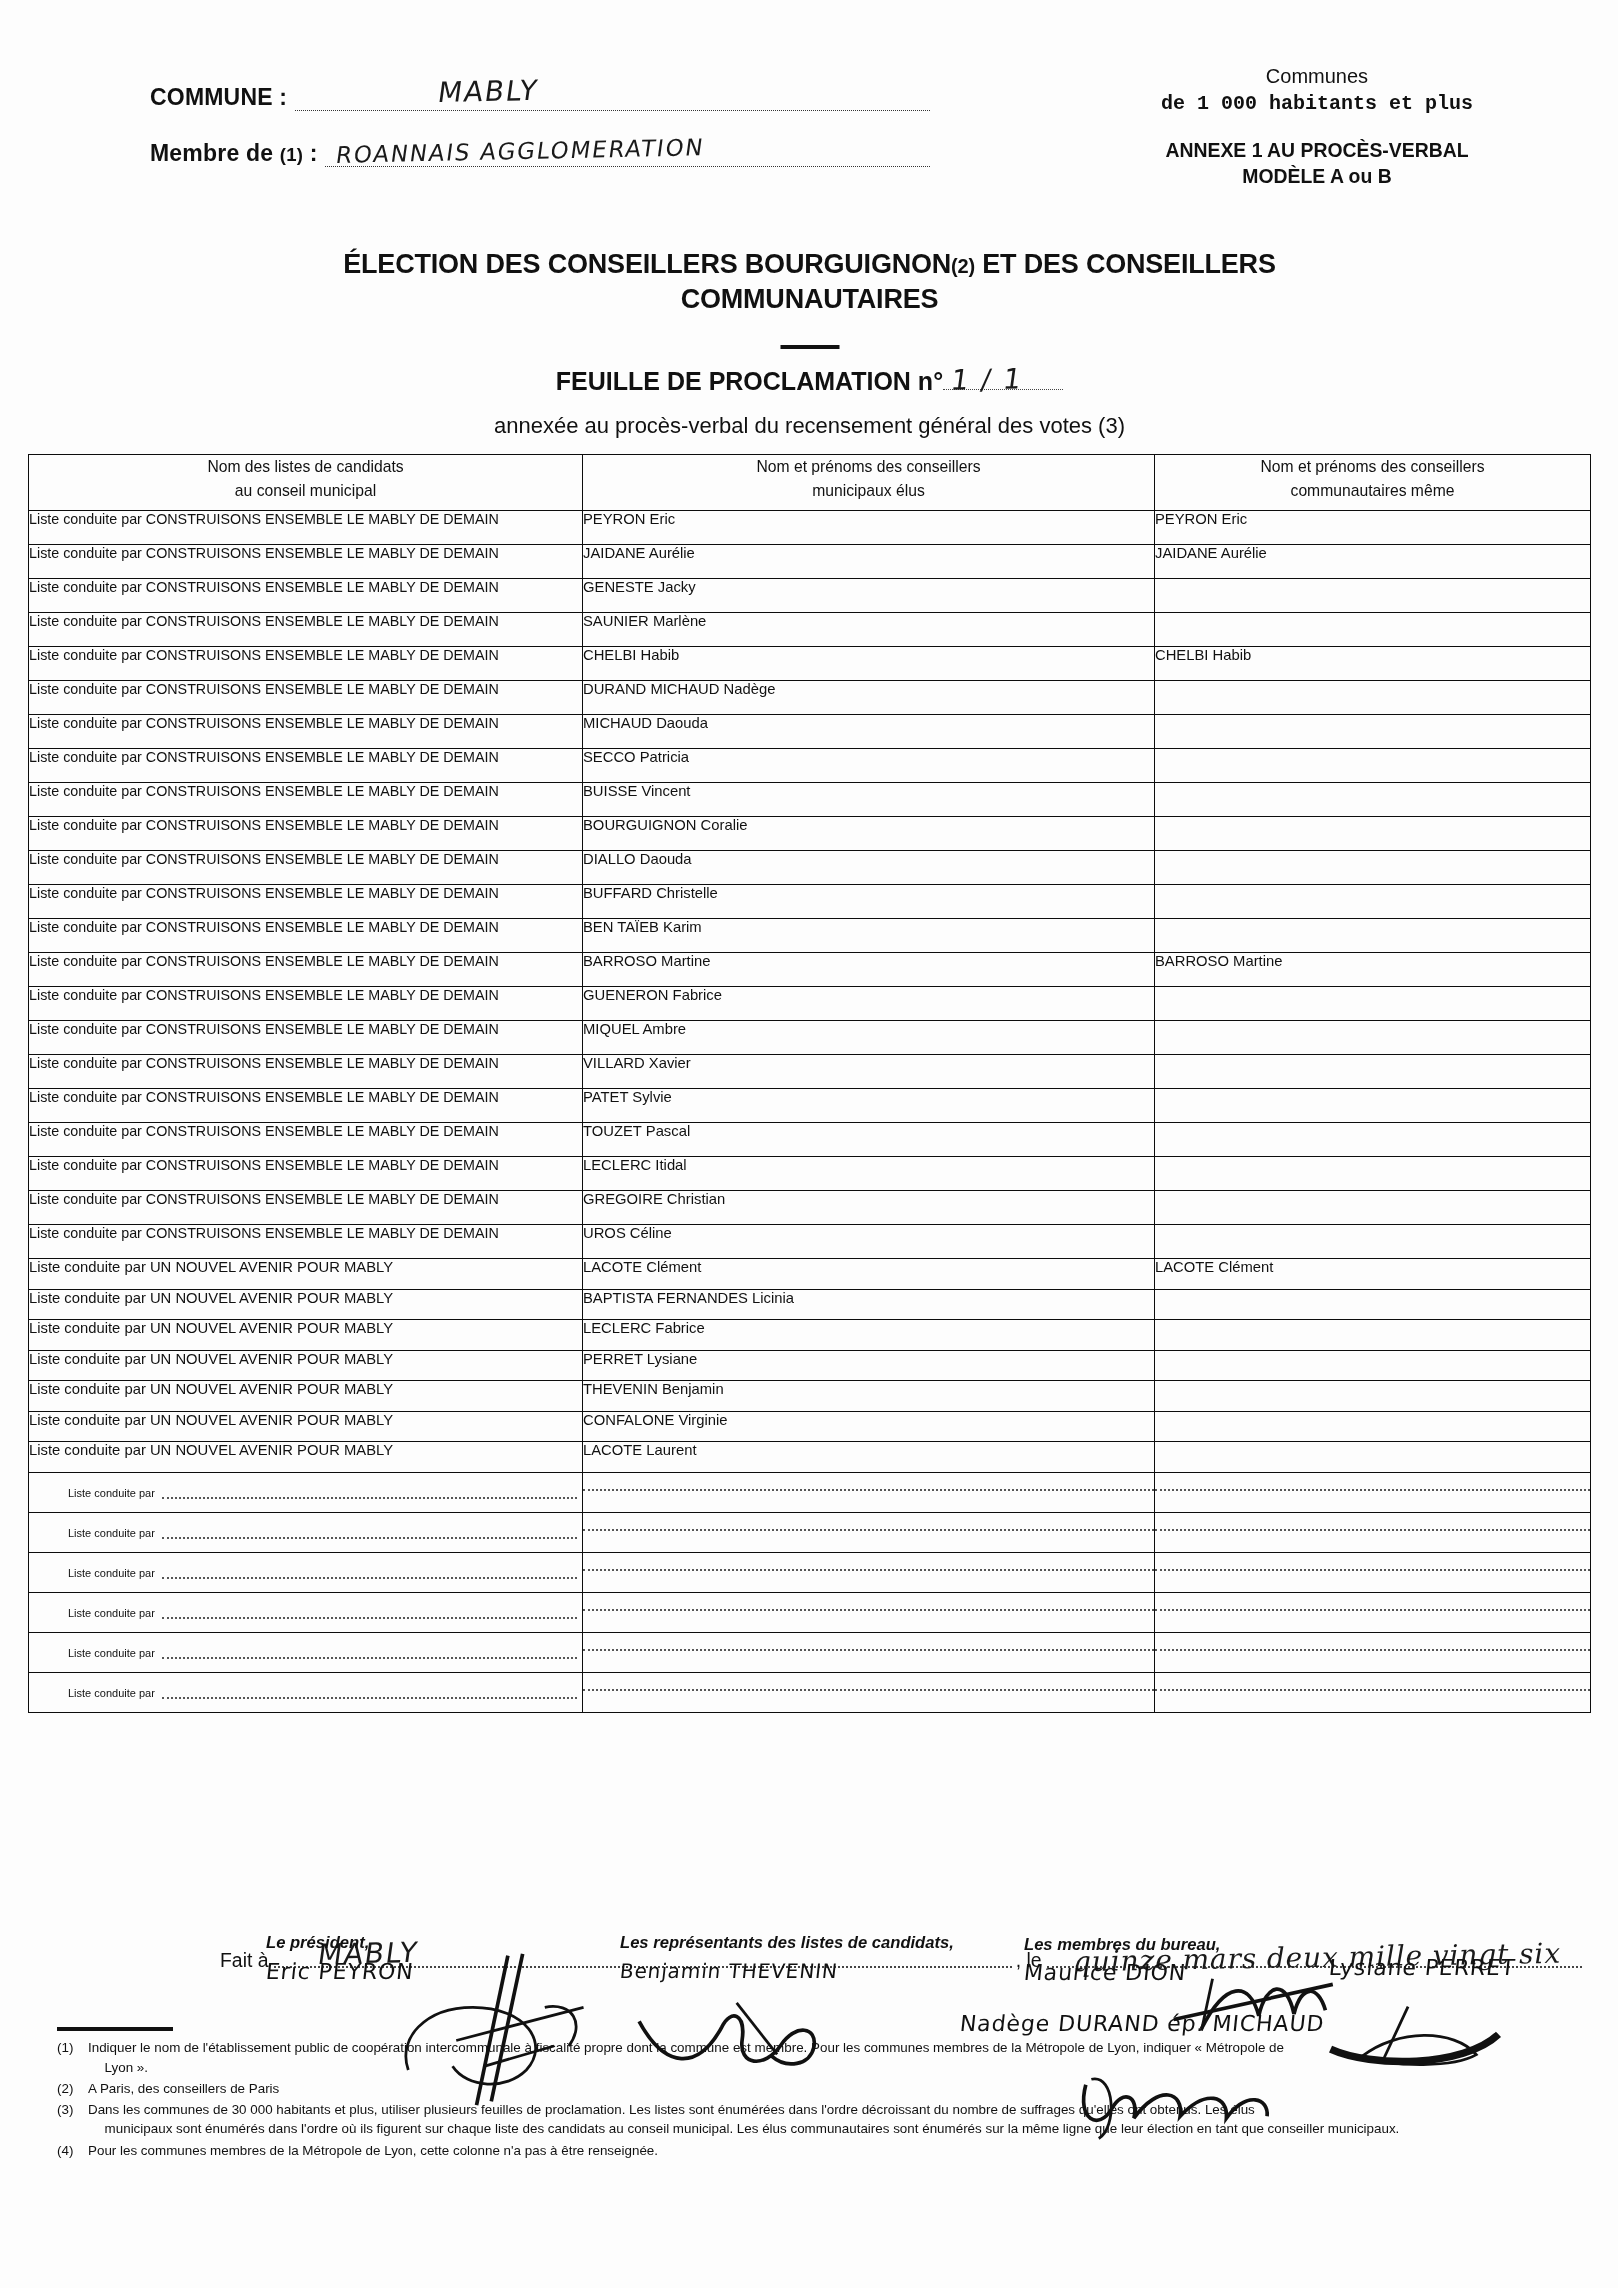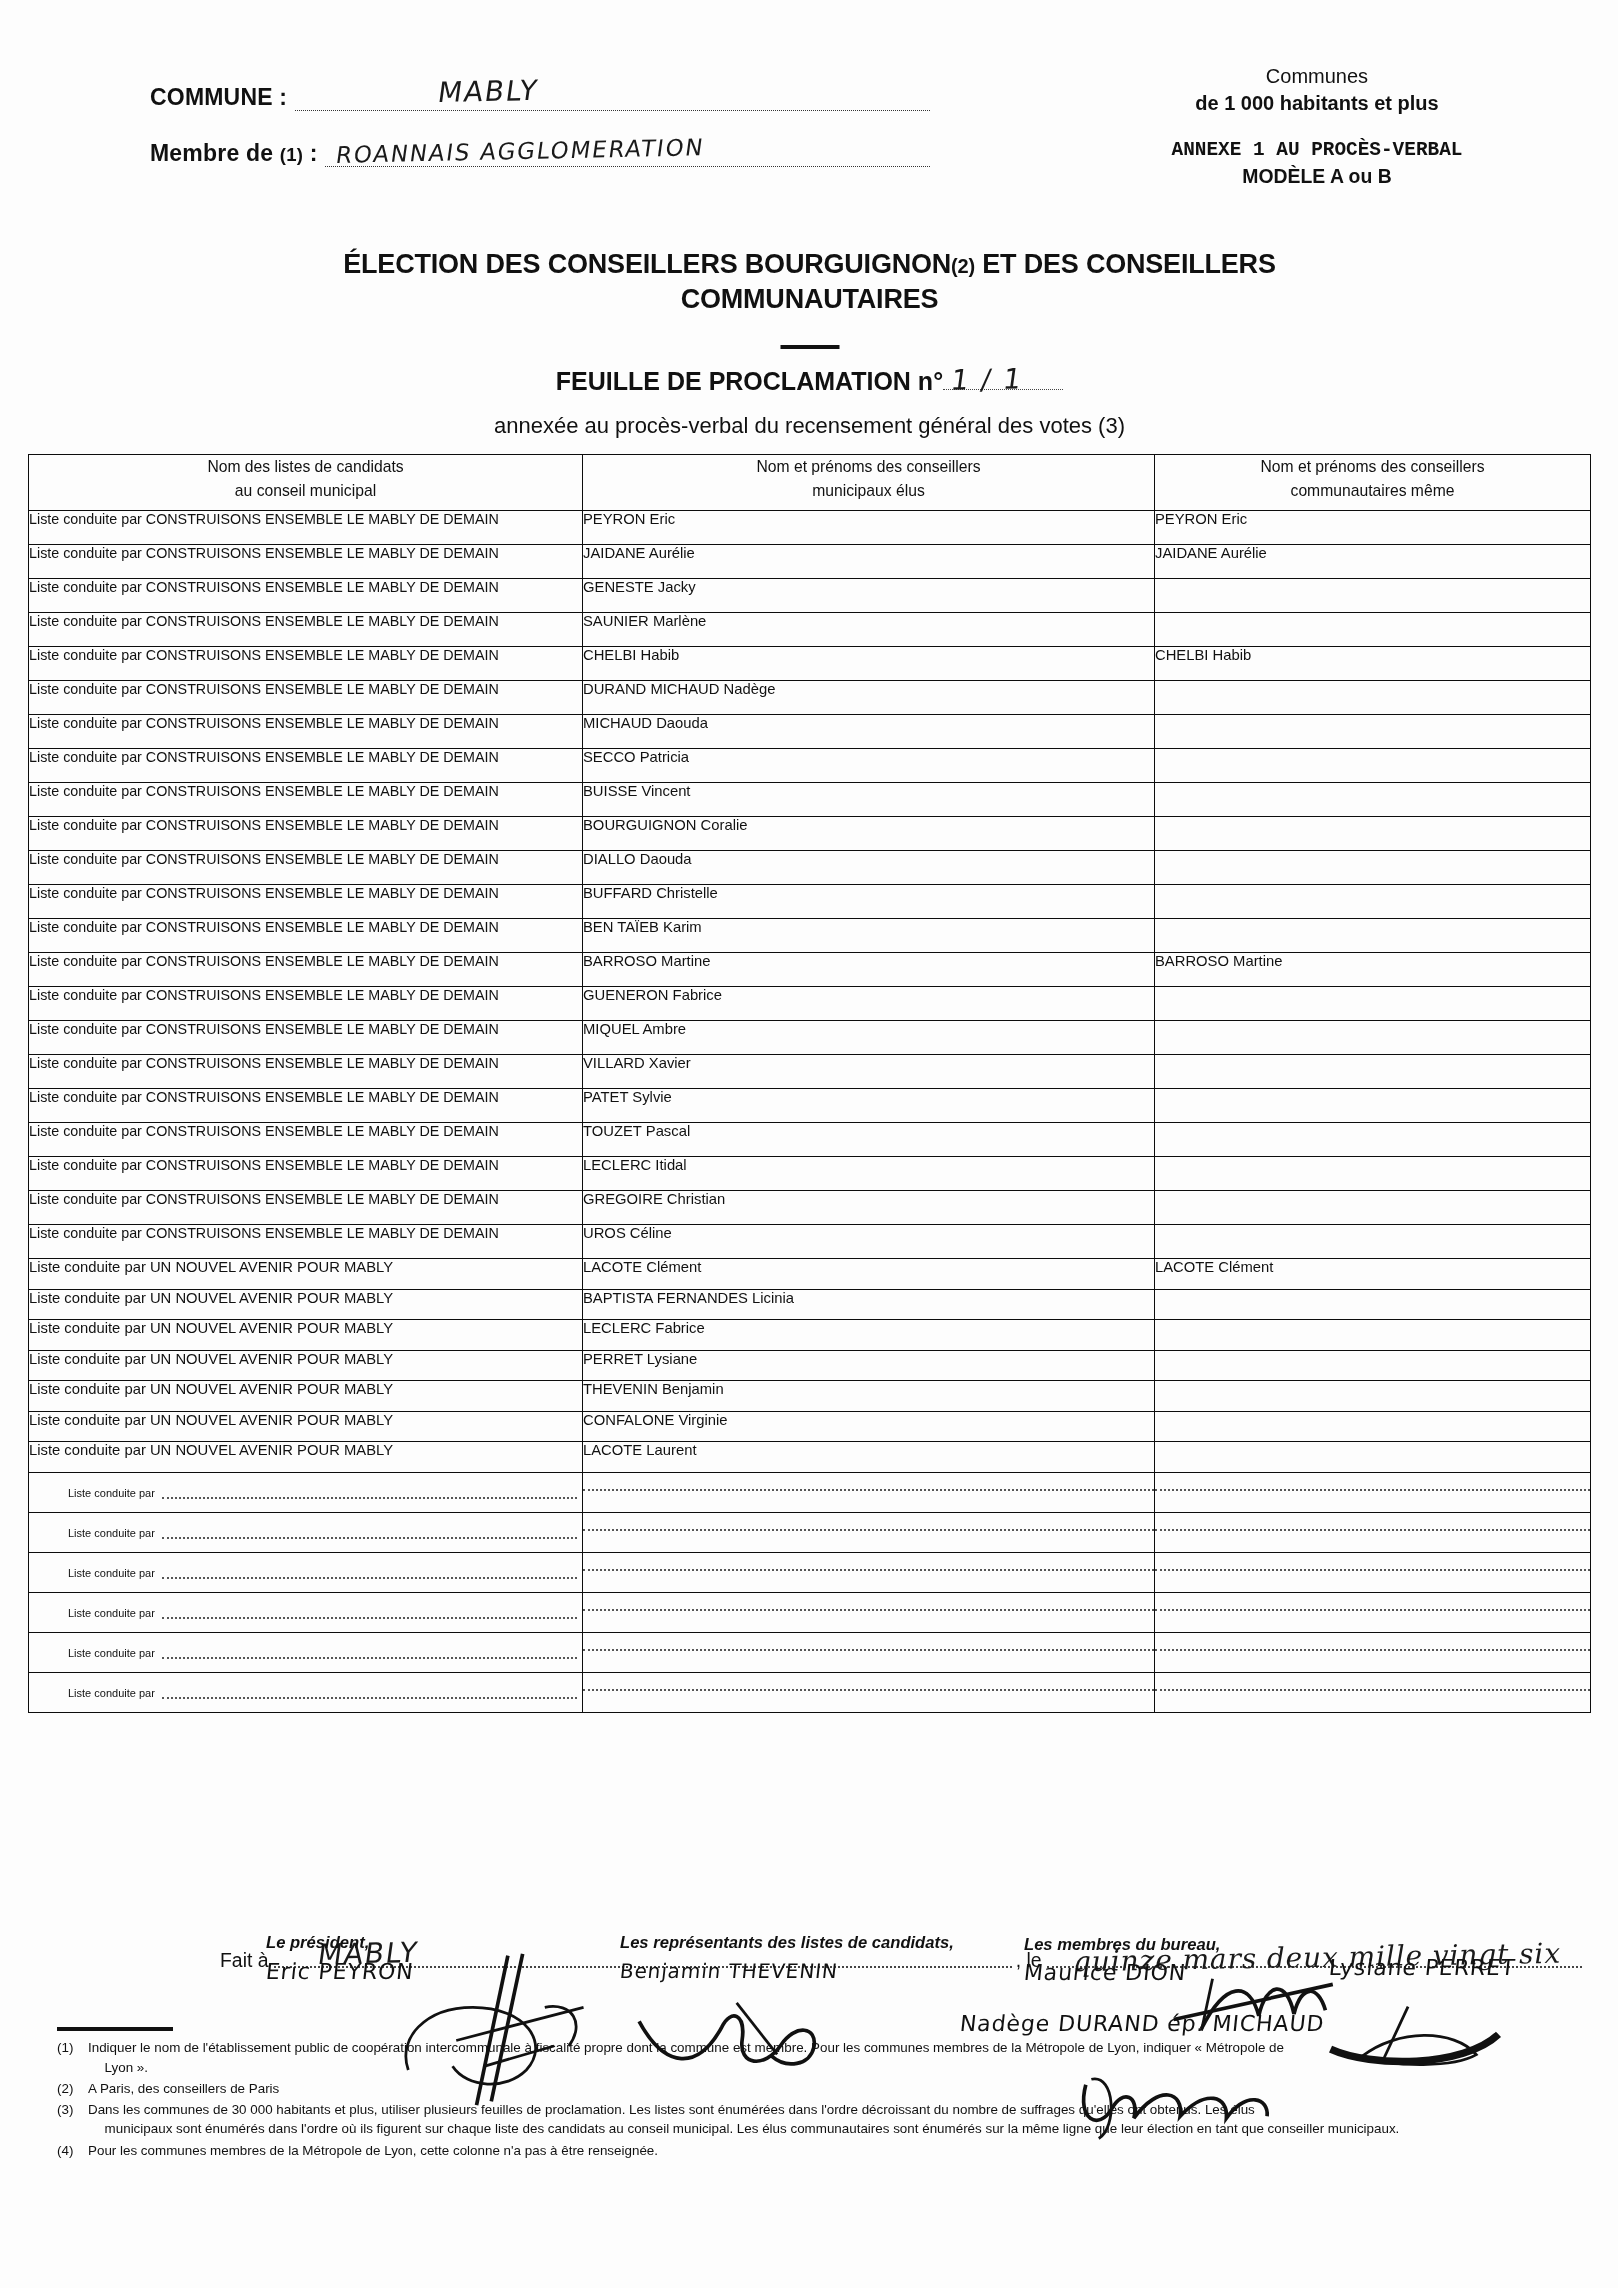--- a/index.html
+++ b/index.html
@@ -70,22 +70,22 @@
   }
   .hdr-right {
     position: absolute;
     right: 85px;
     top: 63px;
     text-align: center;
     width: 434px;
     line-height: 1.35;
   }
   .hdr-right .l1 { font-size: 20px; }
-  .hdr-right .l2 { font-size: 20px; font-weight: bold; }
-  .hdr-right .l3 { font-size: 19.4px; font-weight: bold; margin-top: 20px; font-family: Liberation Mono, monospace; }
+  .hdr-right .l2 { font-size: 20px; font-weight: bold; font-family: Liberation Mono, monospace; }
+  .hdr-right .l3 { font-size: 19.4px; font-weight: bold; margin-top: 20px; }
   .hdr-right .l4 { font-size: 19.4px; font-weight: bold; }
 
   
   .title1 {
     position: absolute;
     left: 0; right: 0;
     top: 247px;
     text-align: center;
     font-size: 27px;
     font-weight: bold;

